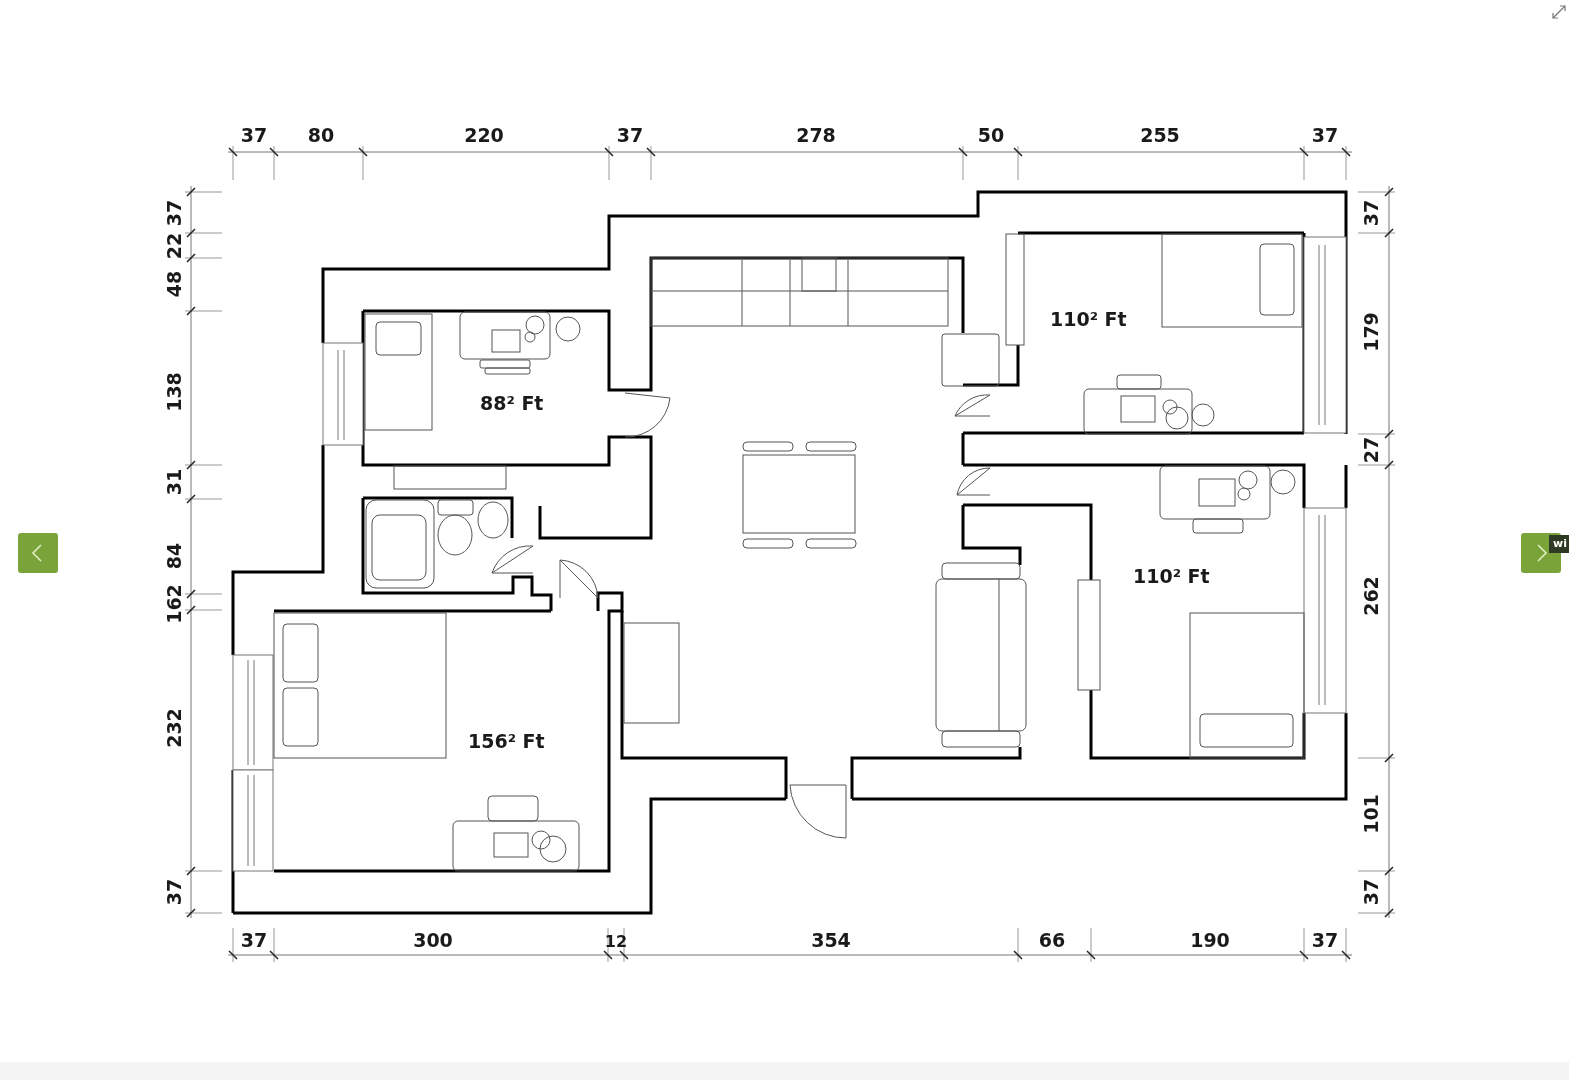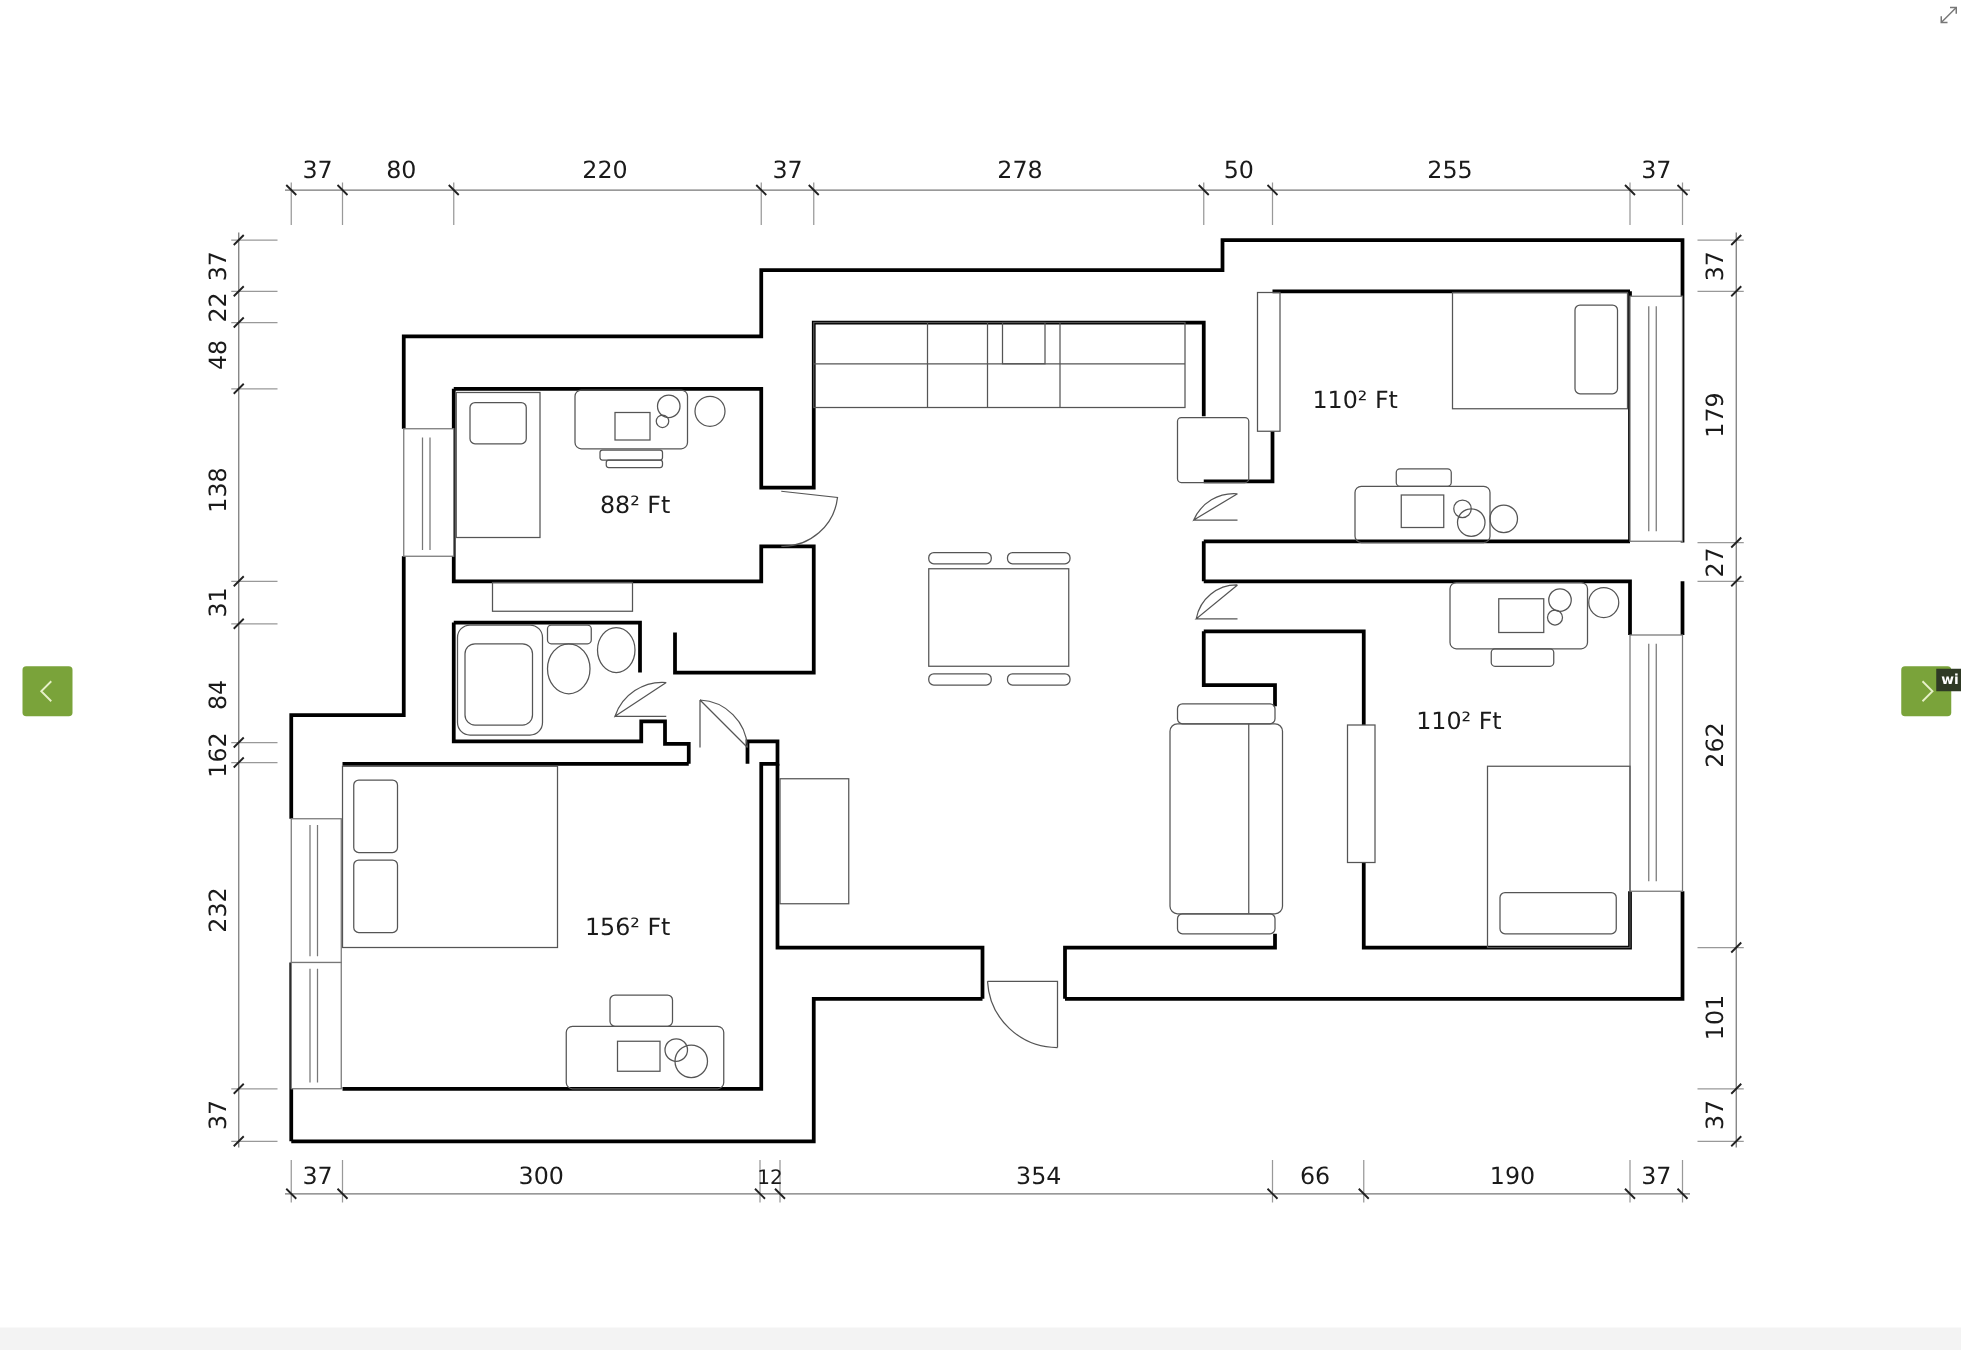--- a/index.html
+++ b/index.html
@@ -1,17 +1,17 @@
 <!DOCTYPE html>
 <html><head>
 <meta charset="utf-8">
 <style>
   html,body{margin:0;padding:0;background:#ffffff;}
   body{width:1569px;height:1080px;position:relative;overflow:hidden;font-family:"DejaVu Sans","Liberation Sans",sans-serif;}
-  #stage{position:absolute;left:0;top:0;width:1569px;height:1080px;}
+  #stage{position:absolute;left:0;top:0;width:1569px;height:1080px;font-weight:bold;}
   .bottom-strip{position:absolute;left:0;top:1062px;width:1569px;height:18px;background:#f3f3f3;}
   .nav-btn{position:absolute;width:40px;height:40px;background:#7aa33a;border-radius:3px;cursor:pointer;}
   .nav-btn svg{position:absolute;left:0;top:0;}
   #prev{left:18px;top:533px;}
   #next{left:1521px;top:533px;}
   .tip{position:absolute;left:1549px;top:535px;width:30px;height:18px;background:#2f3a25;color:#fff;font-size:11px;font-weight:bold;line-height:18px;padding-left:4px;overflow:hidden;white-space:nowrap;}
   .expand{position:absolute;left:1549px;top:2px;width:20px;height:20px;cursor:pointer;}
   svg text{font-family:"DejaVu Sans","Liberation Sans",sans-serif;}
   .dim{font-size:19px;fill:#1a1a1a;}
   .room{font-size:19px;fill:#1a1a1a;}

